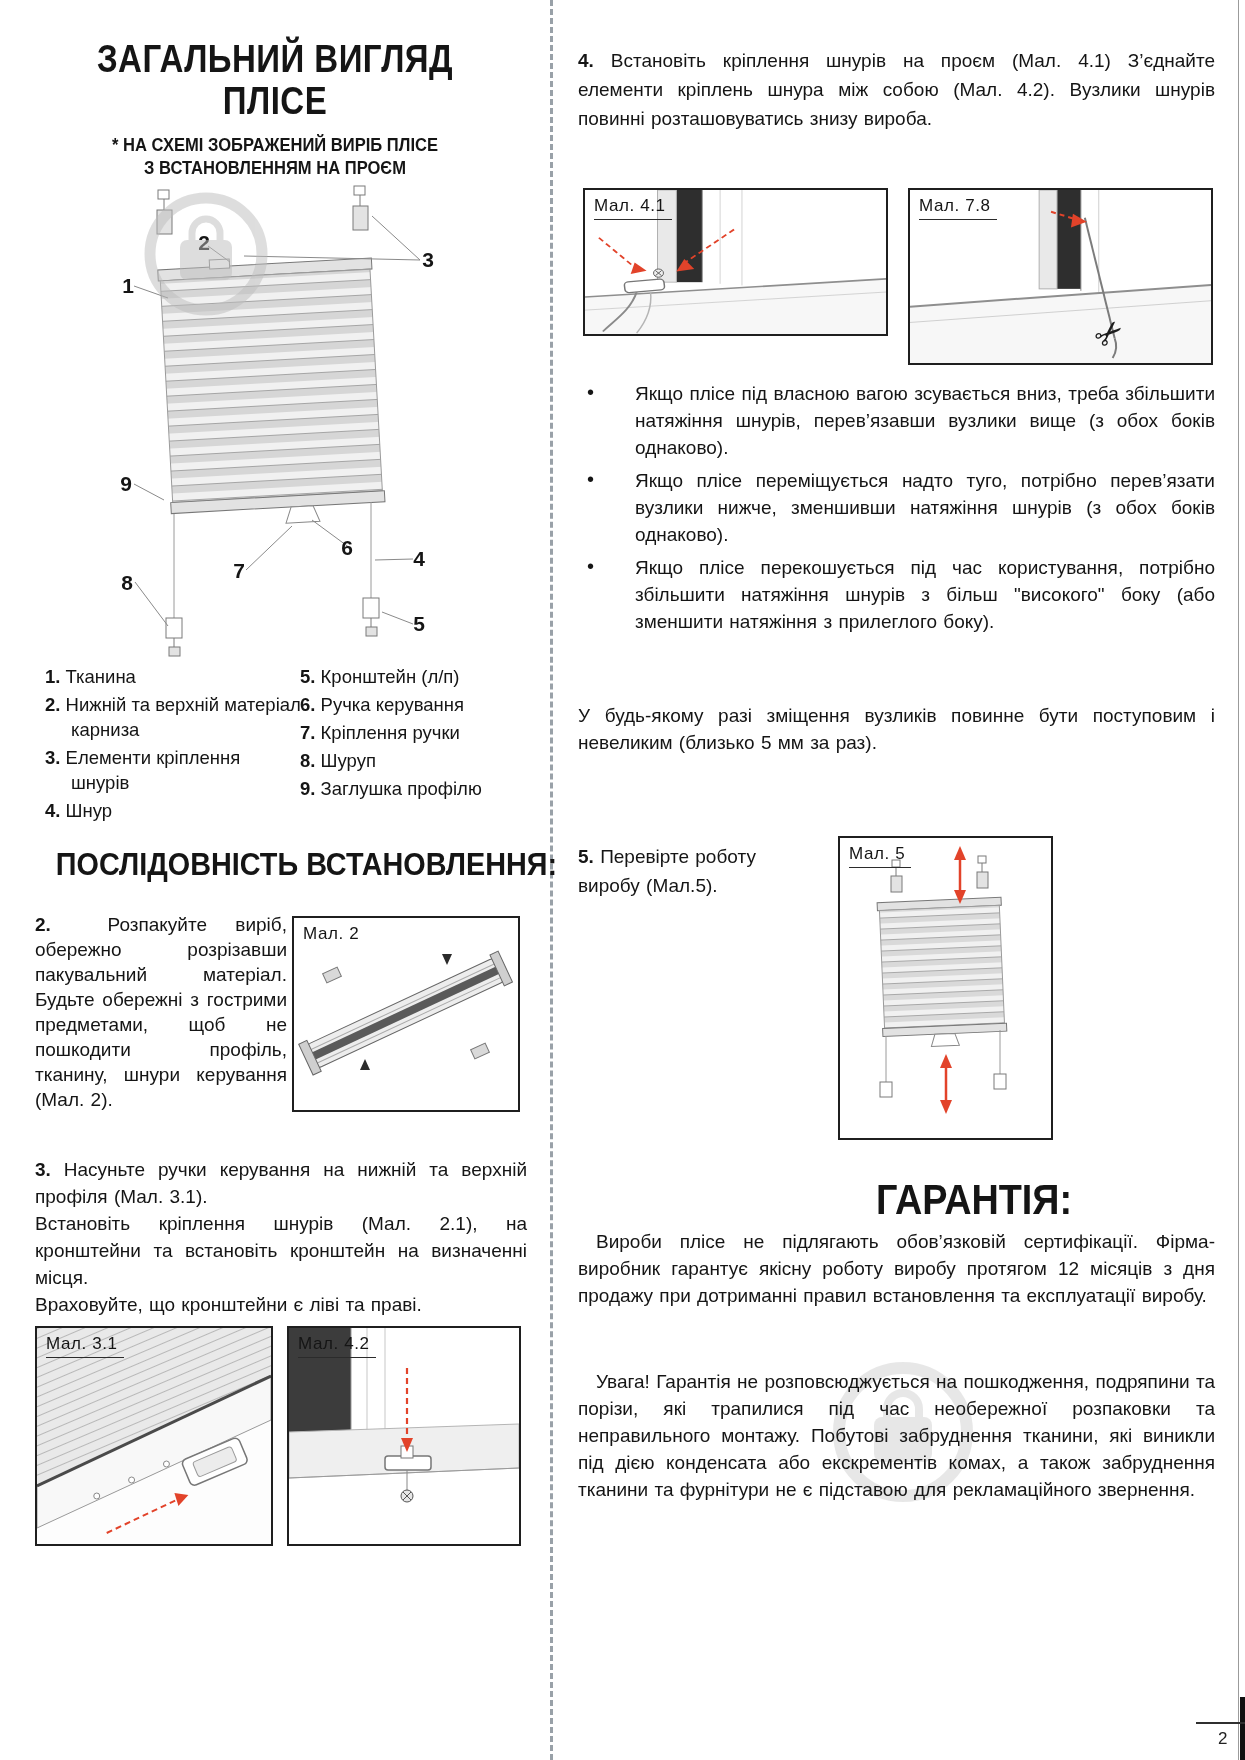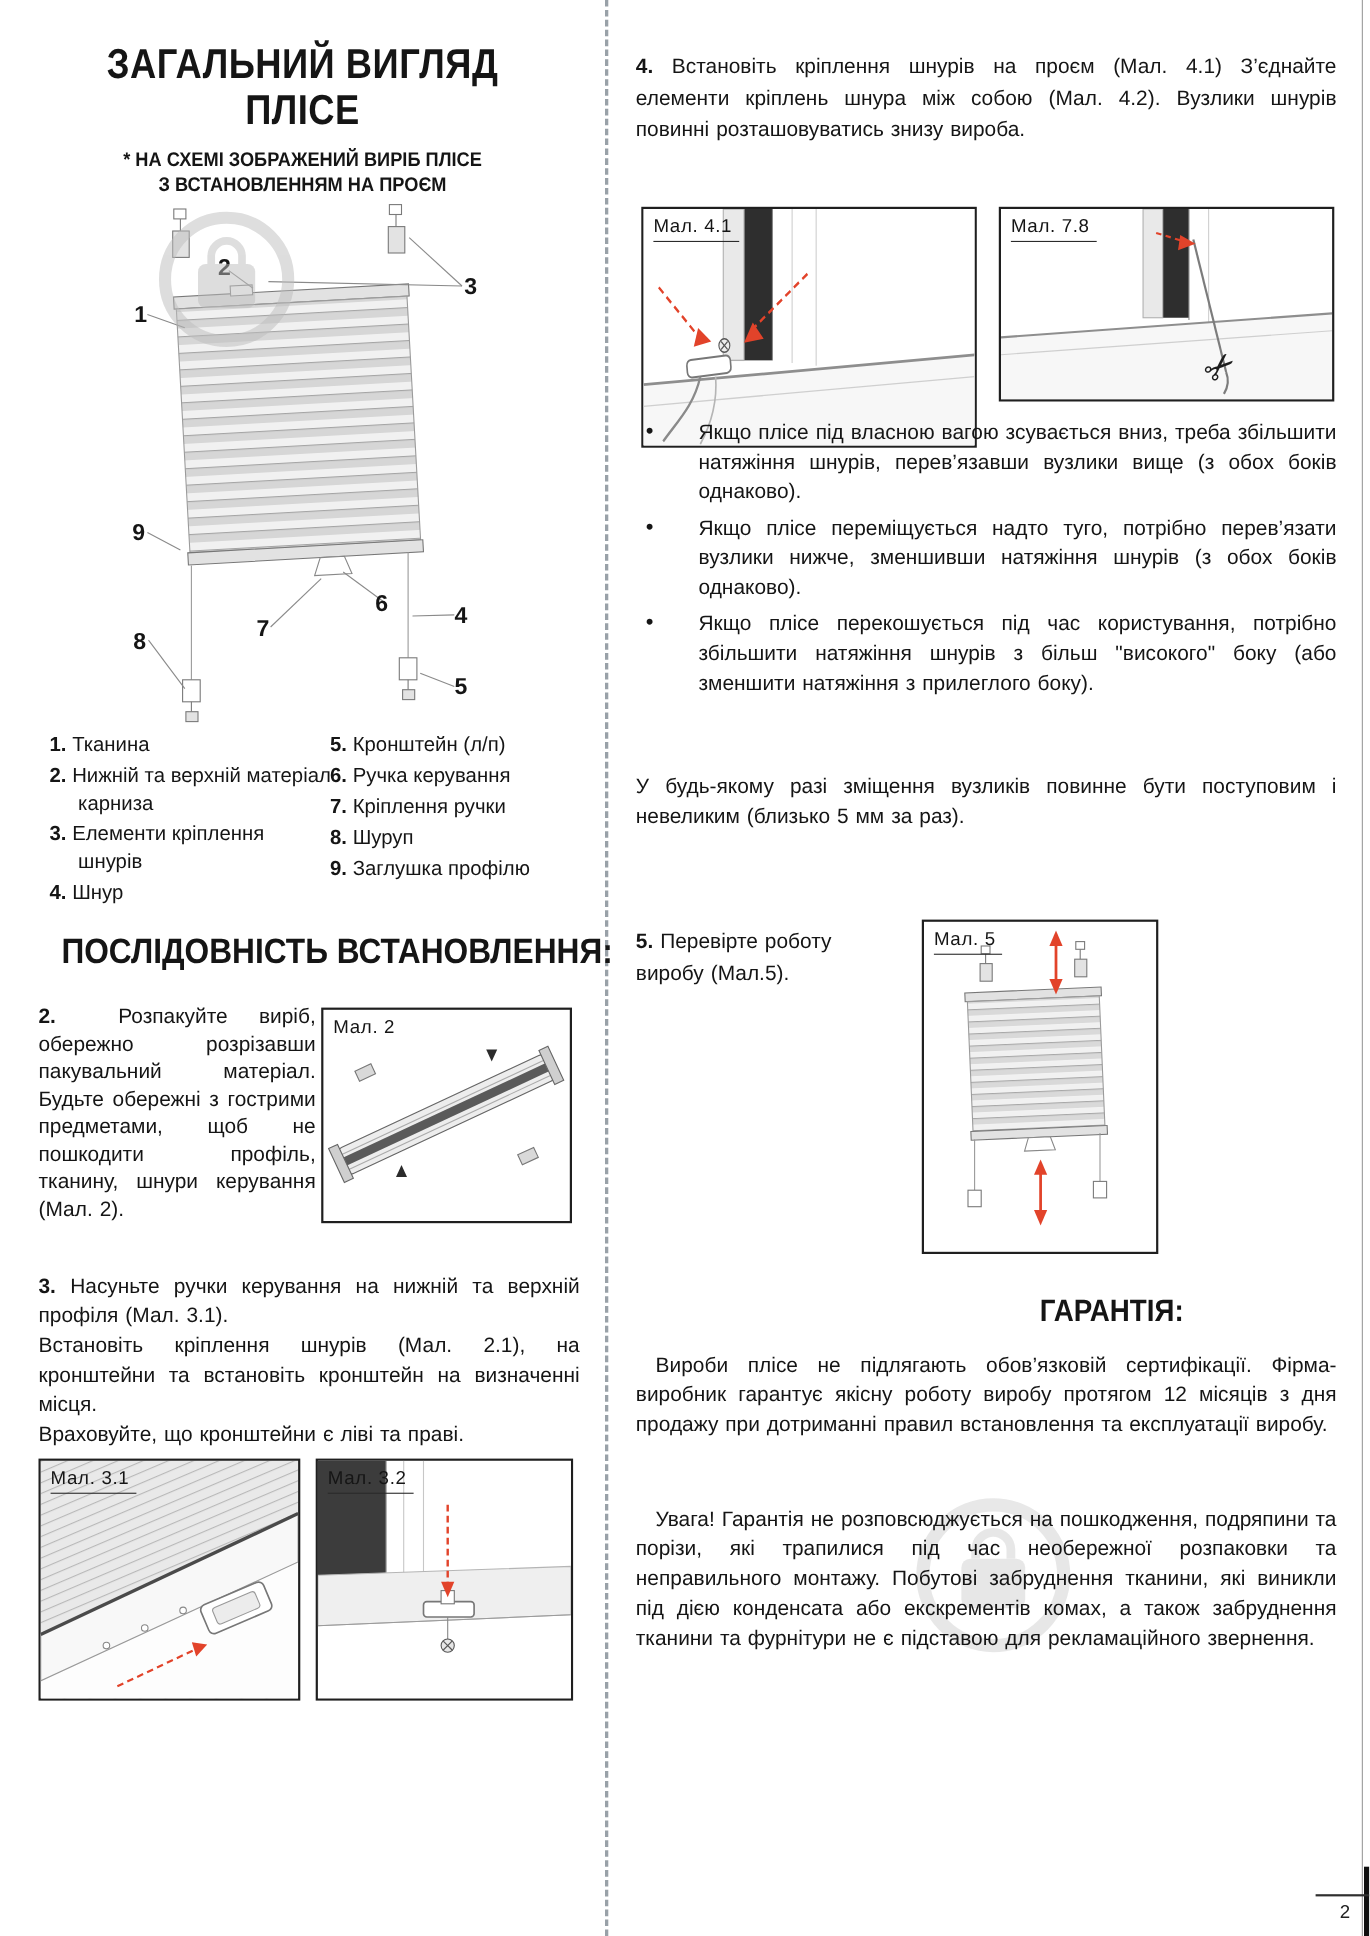--- a/index.html
+++ b/index.html
@@ -7,21 +7,21 @@
   .page{position:relative;width:1245px;height:1760px;background:#fff;overflow:hidden;
         font-family:"Liberation Sans",sans-serif;color:#151515}
   .abs{position:absolute}
   .txt{font-size:19px;line-height:27px;text-align:justify;word-spacing:1px}
   .txt b{font-weight:bold}
   .h1{font-size:38px;font-weight:800;text-align:center;line-height:42px;margin:0;letter-spacing:.5px}
   .sub{font-size:18px;font-weight:700;text-align:center;line-height:23px}
   .cond{display:block;transform:scaleX(.87);transform-origin:center}
   .hseq,.hwar{font-weight:800;text-align:right;margin:0;white-space:nowrap}
   .hseq{font-size:32px}
-  .hwar{font-size:28px}
+  .hwar{font-size:42px}
   .cond2{display:inline-block;transform:scaleX(.9);transform-origin:center}
   .legend{list-style:none;margin:0;padding:0;font-size:18.5px;line-height:25px}
   .legend li{padding-left:26px;text-indent:-26px;margin-bottom:3px}
   .bullets{list-style:none;margin:0;padding:0}
   .bullets li{position:relative;padding-left:57px;font-size:19px;line-height:27px;text-align:justify;margin-bottom:6px;word-spacing:1px}
   .bullets .dot{position:absolute;left:9px;top:-1px;font-size:20px}
   .fig{border:2px solid #1f1f1f;background:#fff}
   .fig svg{position:absolute;left:0;top:0;width:100%;height:100%;display:block}
   .fig-label{position:absolute;top:6px;left:9px;font-size:17px;letter-spacing:.6px;z-index:2;
              border-bottom:1.5px solid #2b2b2b;padding:0 6px 3px 0;background:transparent}
@@ -192,21 +192,21 @@
       <g transform="rotate(-23 178 135)">
         <rect x="148" y="120" width="62" height="28" rx="5" fill="#fff" stroke="#777" stroke-width="1.5"></rect>
         <rect x="158" y="126" width="42" height="16" rx="3" fill="#ececec" stroke="#999"></rect>
       </g>
       <line x1="70" y1="205" x2="140" y2="172" stroke="#e2432a" stroke-width="2" stroke-dasharray="6 4"></line>
       <polygon points="138,165 152,167 142,178" fill="#e2432a"></polygon>
     </svg>
   </div>
 
   <div class="fig abs" style="left:287px;top:1326px;width:234px;height:220px">
-    <span class="fig-label">Мал. 3.2</span>
+    <span class="fig-label">Мал. 4.2</span>
     <svg viewBox="0 0 230 216" preserveAspectRatio="none">
       <rect width="230" height="216" fill="#fff"></rect>
       <rect x="0" y="0" width="62" height="104" fill="#3c3c3c"></rect>
       <line x1="62" y1="0" x2="62" y2="118" stroke="#9a9a9a"></line>
       <line x1="78" y1="0" x2="78" y2="120" stroke="#c7c7c7"></line>
       <line x1="96" y1="0" x2="96" y2="122" stroke="#c7c7c7"></line>
       <polygon points="0,104 230,96 230,140 0,150" fill="#efefef" stroke="#b5b5b5"></polygon>
       <line x1="0" y1="150" x2="230" y2="140" stroke="#9a9a9a"></line>
       <rect x="96" y="128" width="46" height="14" rx="3" fill="#fff" stroke="#777" stroke-width="1.5"></rect>
       <rect x="112" y="118" width="12" height="12" fill="#fff" stroke="#777"></rect>
@@ -217,21 +217,21 @@
       <line x1="114" y1="164" x2="122" y2="172" stroke="#555"></line>
       <line x1="122" y1="164" x2="114" y2="172" stroke="#555"></line>
     </svg>
   </div>
 
   <div class="txt abs" style="left:578px;top:46px;width:637px;line-height:29px">
     <b>4.</b>
     <span>Встановіть кріплення шнурів на проєм (Мал. 4.1) З’єднайте елементи кріплень шнура між собою (Мал. 4.2). Вузлики шнурів повинні розташовуватись знизу вироба.</span>
   </div>
 
-  <div class="fig abs" style="left:583px;top:188px;width:305px;height:219px">
+  <div class="fig abs" style="left:583px;top:188px;width:305px;height:148px">
     <span class="fig-label">Мал. 4.1</span>
     <svg viewBox="0 0 303 175" preserveAspectRatio="none">
       <rect width="303" height="175" fill="#fff"></rect>
       <rect x="92" y="0" width="26" height="112" fill="#2e2e2e"></rect>
       <rect x="73" y="0" width="19" height="112" fill="#e9e9e9" stroke="#b0b0b0"></rect>
       <line x1="118" y1="0" x2="118" y2="112" stroke="#888"></line>
       <line x1="136" y1="0" x2="136" y2="114" stroke="#cfcfcf"></line>
       <line x1="158" y1="0" x2="158" y2="116" stroke="#cfcfcf"></line>
       <polygon points="0,130 303,108 303,175 0,175" fill="#f7f7f7"></polygon>
       <line x1="0" y1="130" x2="303" y2="108" stroke="#8e8e8e" stroke-width="2"></line>

